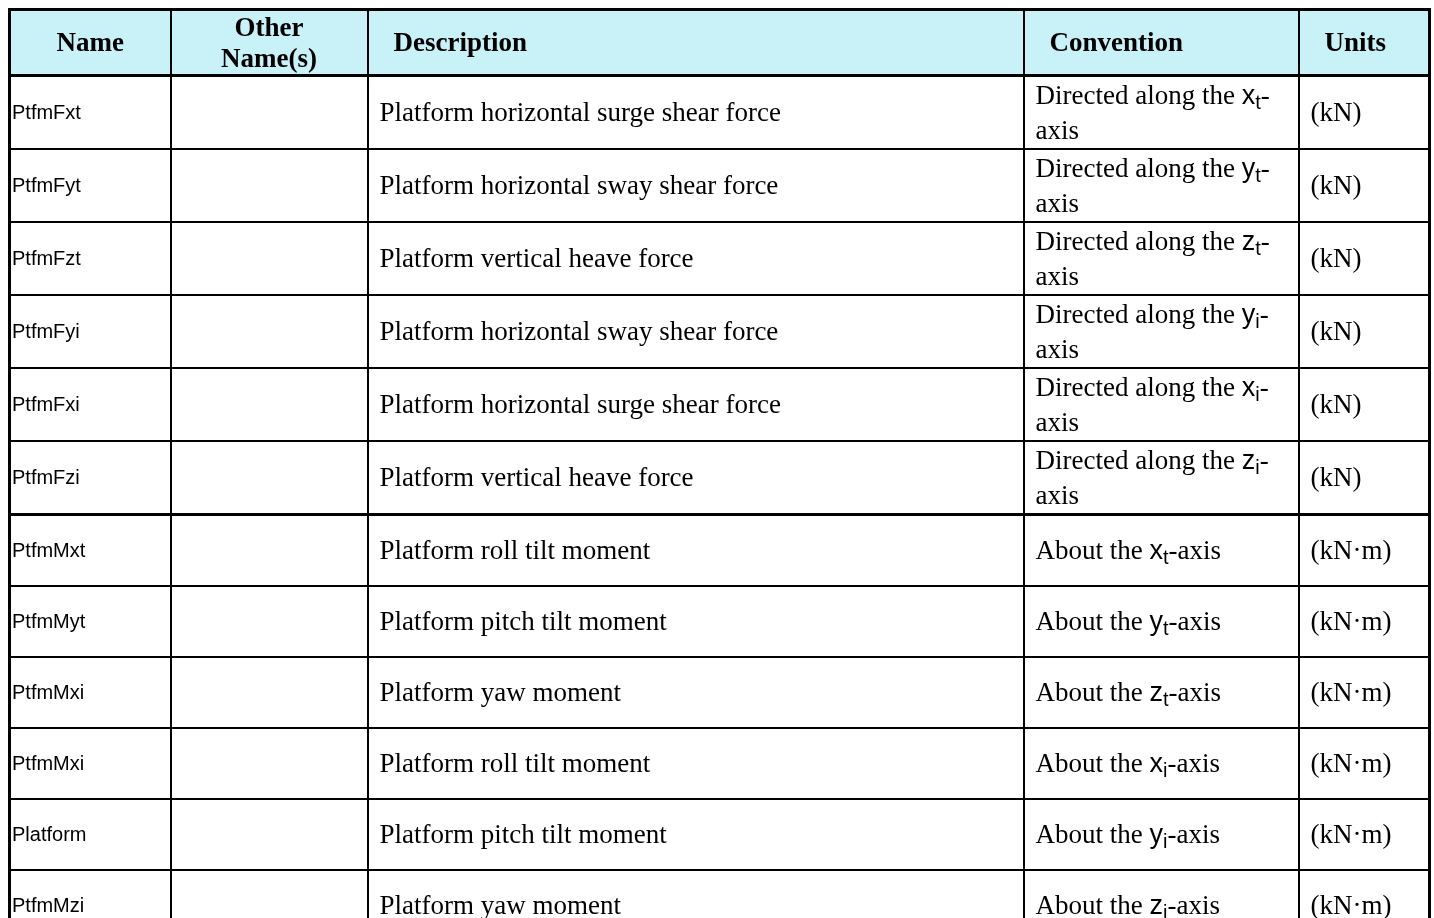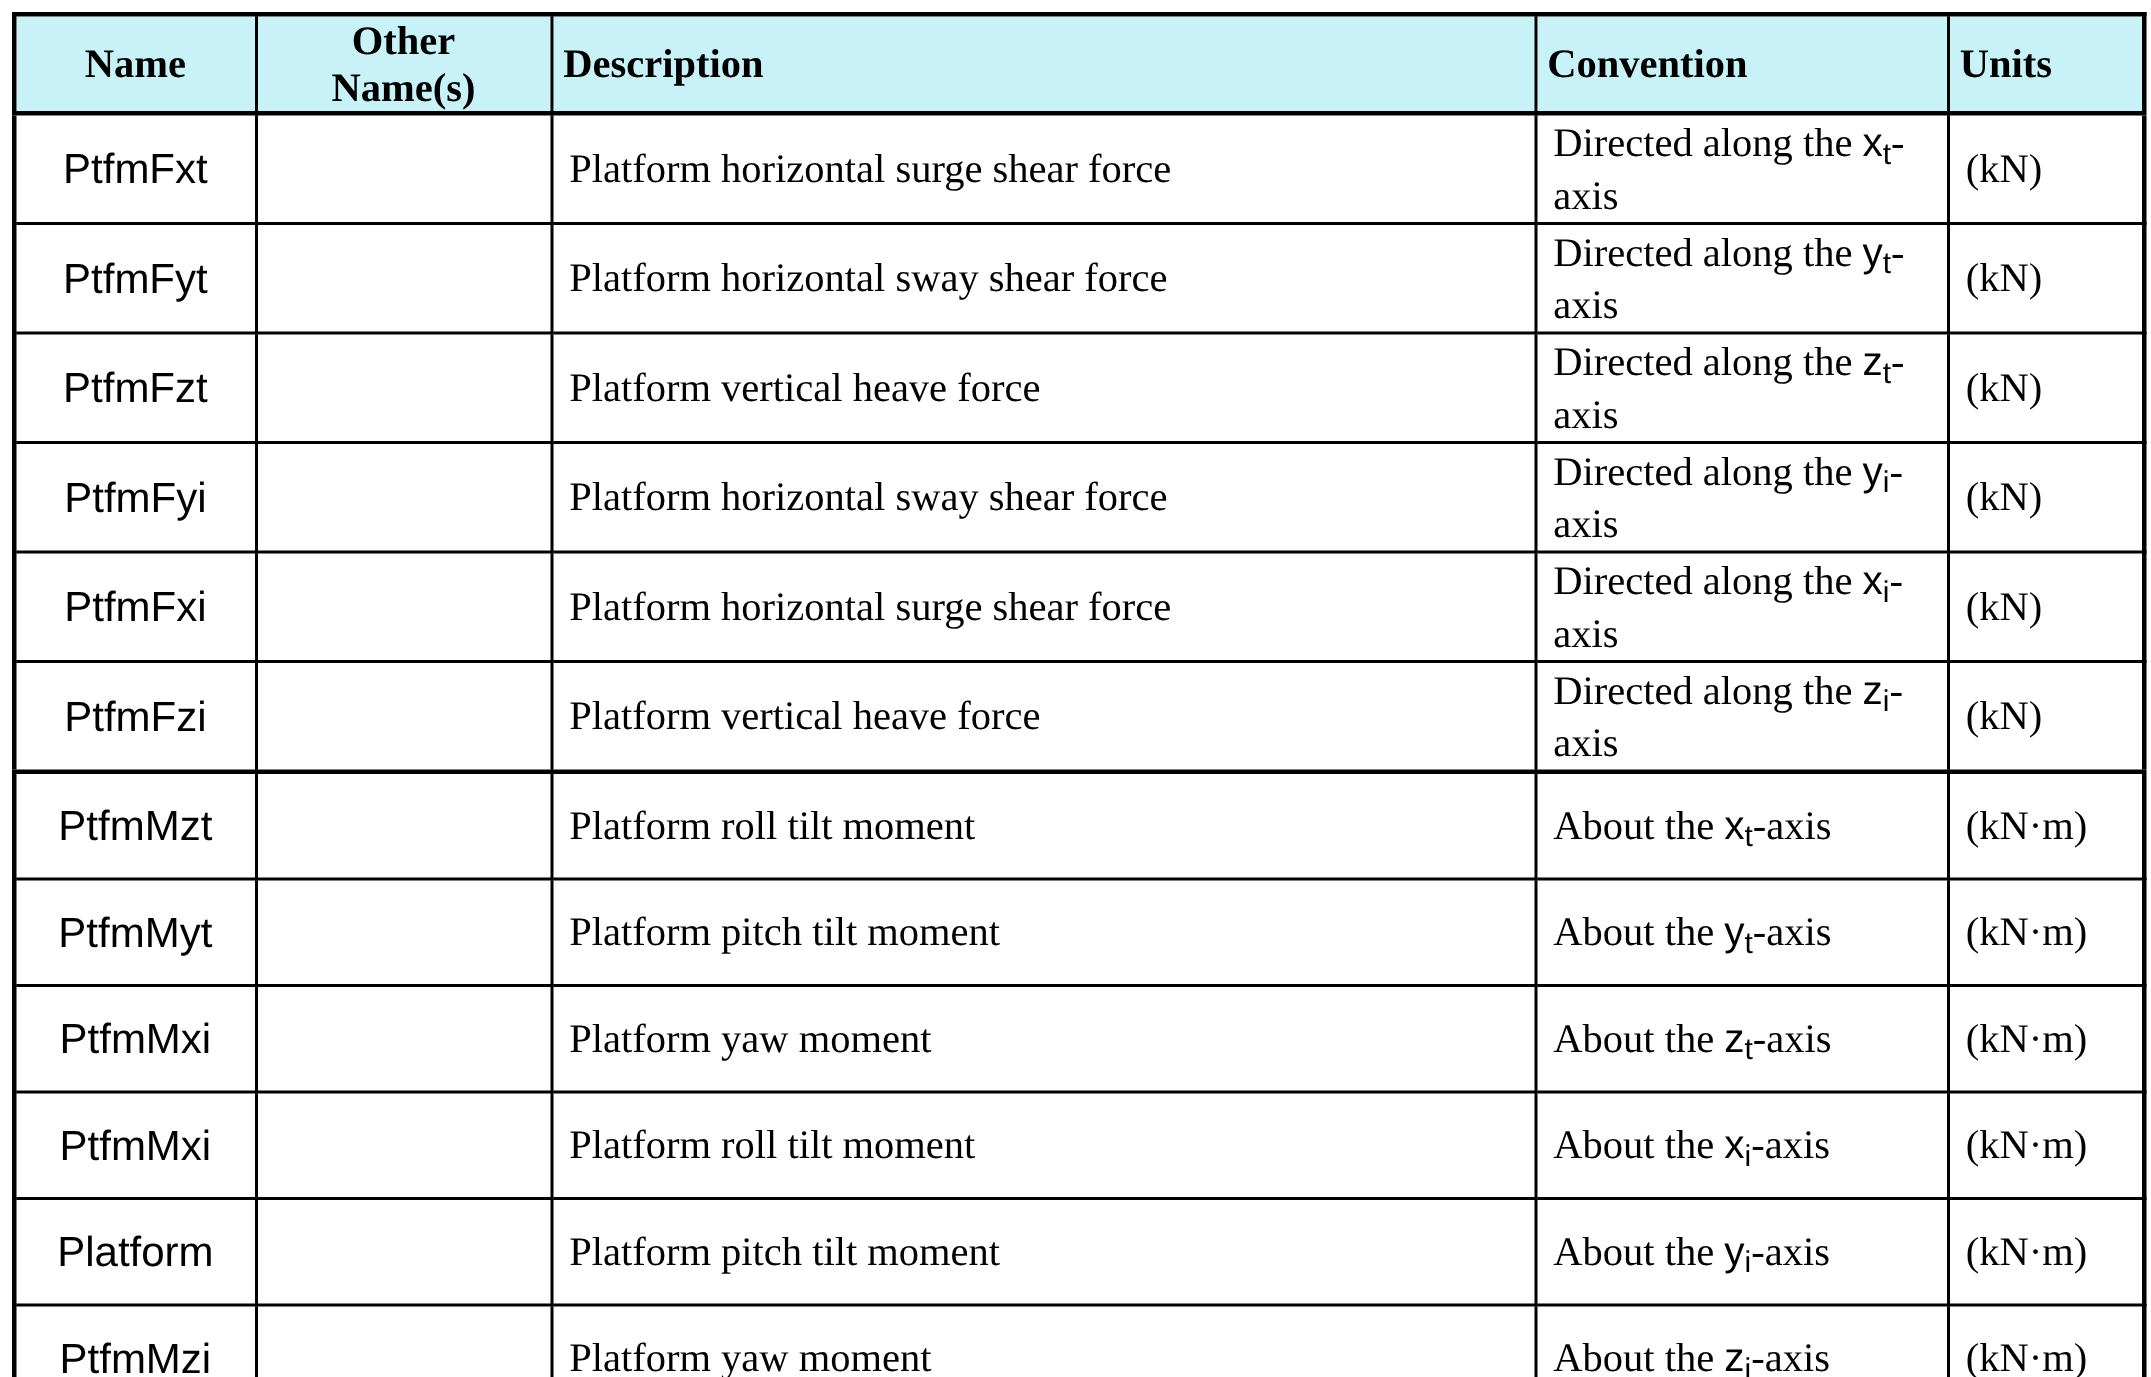--- a/index.html
+++ b/index.html
@@ -34,36 +34,35 @@
     background: var(--header-bg, #c9f2f8);
     font-family: "Liberation Serif", serif;
     font-weight: bold;
     font-size: 27px;
     height: 61px;
     line-height: 1.12;
     vertical-align: middle;
   }
   thead tr { border-bottom: 3px solid #000; }
   th.h-center { text-align: center; }
-  th.h-left  { text-align: left; padding-left: 7px; }
+  th.h-left  { text-align: left; padding-left: 25px; }
   th.pre { white-space: pre-line; margin-top: 35px; }
 
   tbody td {
     font-size: 27px;
     vertical-align: middle;
     background: #ffffff;
   }
   tr.force td  { height: 69px; }
   tr.moment td { height: 67px; }
   tr.section-start { border-top: 3px solid #000; }
 
   td.cell-name {
     font-family: "Liberation Sans", sans-serif;
-    font-size: 28px;
-    text-align: center;
+    font-size: 20px;
   }
   td.cell-desc, td.cell-conv, td.cell-units {
     text-align: left;
     padding-left: 11px;
     padding-right: 6px;
     line-height: 1.26;
   }
   .var { font-family: "Liberation Sans", sans-serif; }
   .sub {
     font-family: "Liberation Sans", sans-serif;
@@ -131,21 +130,21 @@
     <td class="cell-units">(kN)</td>
   </tr>
       <tr class="force">
     <td class="cell-name">PtfmFzi</td>
     <td class="cell-other"></td>
     <td class="cell-desc">Platform vertical heave force</td>
     <td class="cell-conv"><span>Directed along the </span><span class="var">z</span><span class="sub">i</span><span>-axis</span></td>
     <td class="cell-units">(kN)</td>
   </tr>
       <tr class="moment section-start">
-    <td class="cell-name">PtfmMzt</td>
+    <td class="cell-name">PtfmMxt</td>
     <td class="cell-other"></td>
     <td class="cell-desc">Platform roll tilt moment</td>
     <td class="cell-conv"><span>About the </span><span class="var">x</span><span class="sub">t</span><span>-axis</span></td>
     <td class="cell-units">(kN·m)</td>
   </tr>
       <tr class="moment">
     <td class="cell-name">PtfmMyt</td>
     <td class="cell-other"></td>
     <td class="cell-desc">Platform pitch tilt moment</td>
     <td class="cell-conv"><span>About the </span><span class="var">y</span><span class="sub">t</span><span>-axis</span></td>

